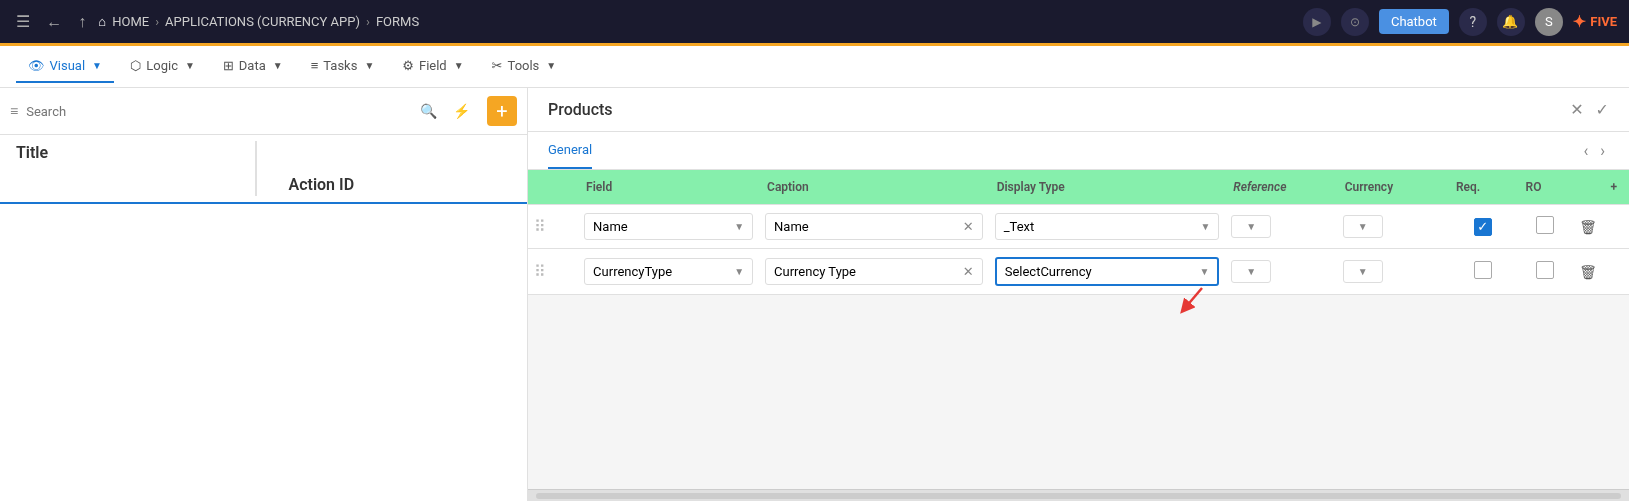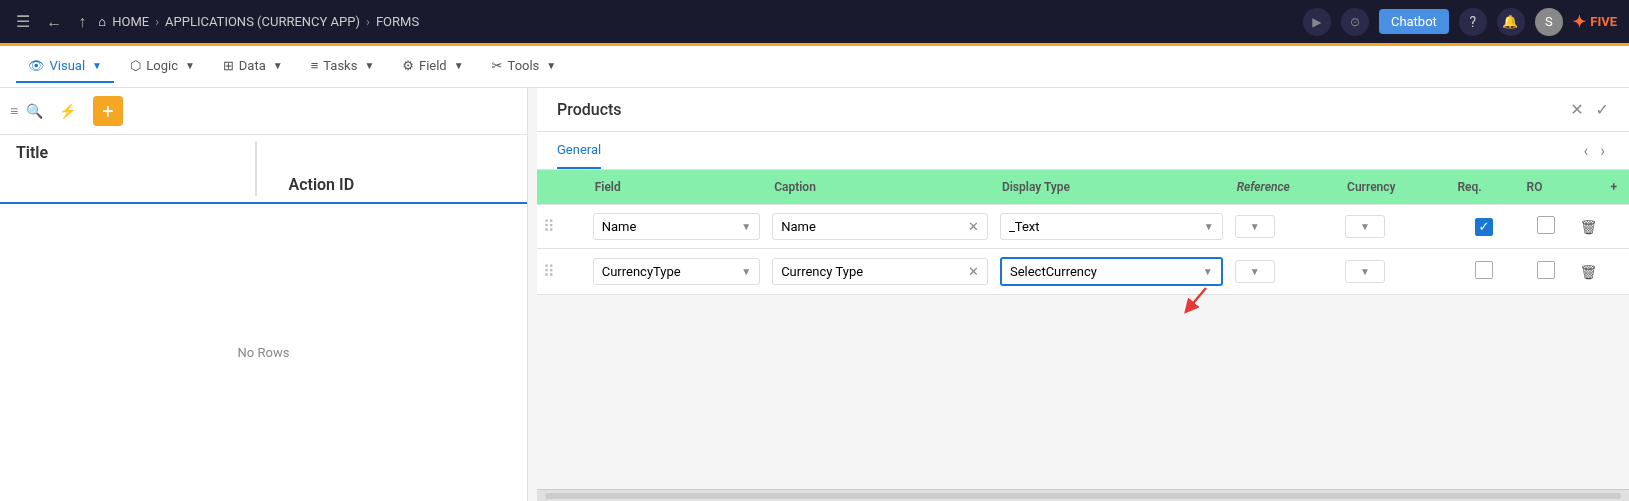--- a/index.html
+++ b/index.html
@@ -166,21 +166,20 @@
     .sidebar-divider {
       width: 2px; background: #e0e0e0; margin: 0 4px;
     }
 
     
     .right-panel {
       flex: 1;
       background: #f5f5f5;
       display: flex;
       flex-direction: column;
-      margin-left: 9px;
     }
     .panel-header {
       background: #fff;
       padding: 12px 20px;
       display: flex;
       align-items: center;
       justify-content: space-between;
       border-bottom: 1px solid #e0e0e0;
     }
     .panel-title { font-size: 16px; font-weight: 500; color: #333; }
@@ -382,31 +381,31 @@
     <span>Tools</span>
     <span class="caret">▼</span>
   </div>
 </div>
 
 <div class="main-layout">
 
   <div class="sidebar">
     <div class="sidebar-search-bar">
       <span class="menu-icon">≡</span>
+      <div class="search-input-wrap">
+        <input class="search-input" type="text" placeholder="Search" style="">
+      </div>
       <span class="search-icon">🔍</span>
       <span class="flash-icon">⚡</span>
       <button class="add-btn">+</button>
     </div>
     <div class="sidebar-header">
       <span class="sidebar-col title">Title</span>
       <div class="sidebar-divider"></div>
       <span class="sidebar-col action">Action ID</span>
-    </div>
-    <div class="sidebar-empty">
-      <span>No Rows</span>
     </div>
   </div>
 
   <div class="right-panel">
 
     <div class="panel-header">
       <span class="panel-title">Products</span>
       <div class="panel-header-actions">
         <span class="icon-btn">✕</span>
         <span class="icon-btn">✓</span>

